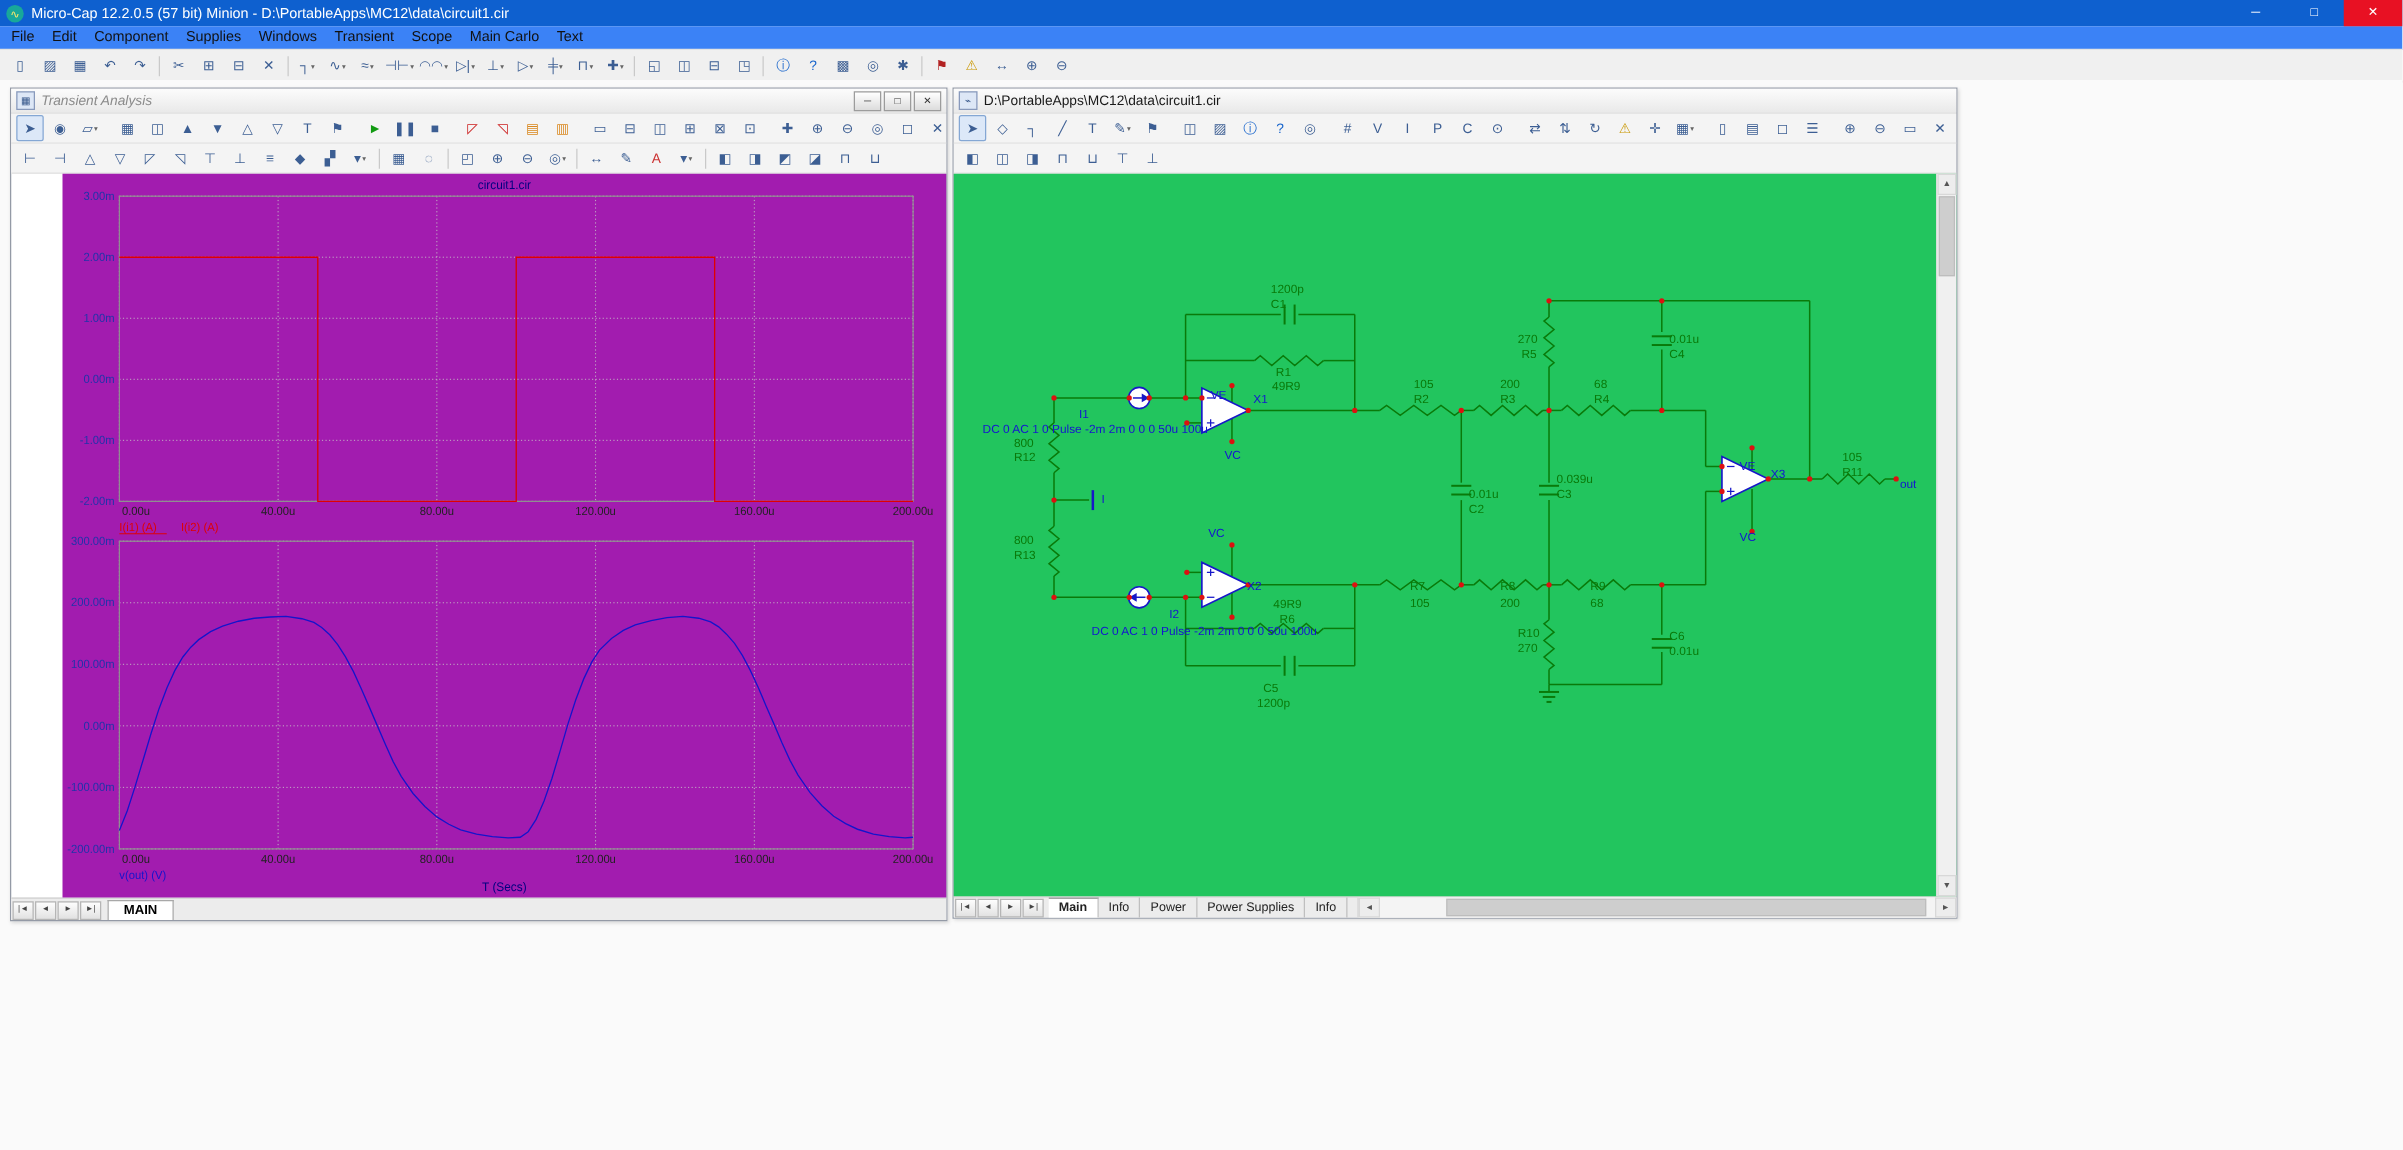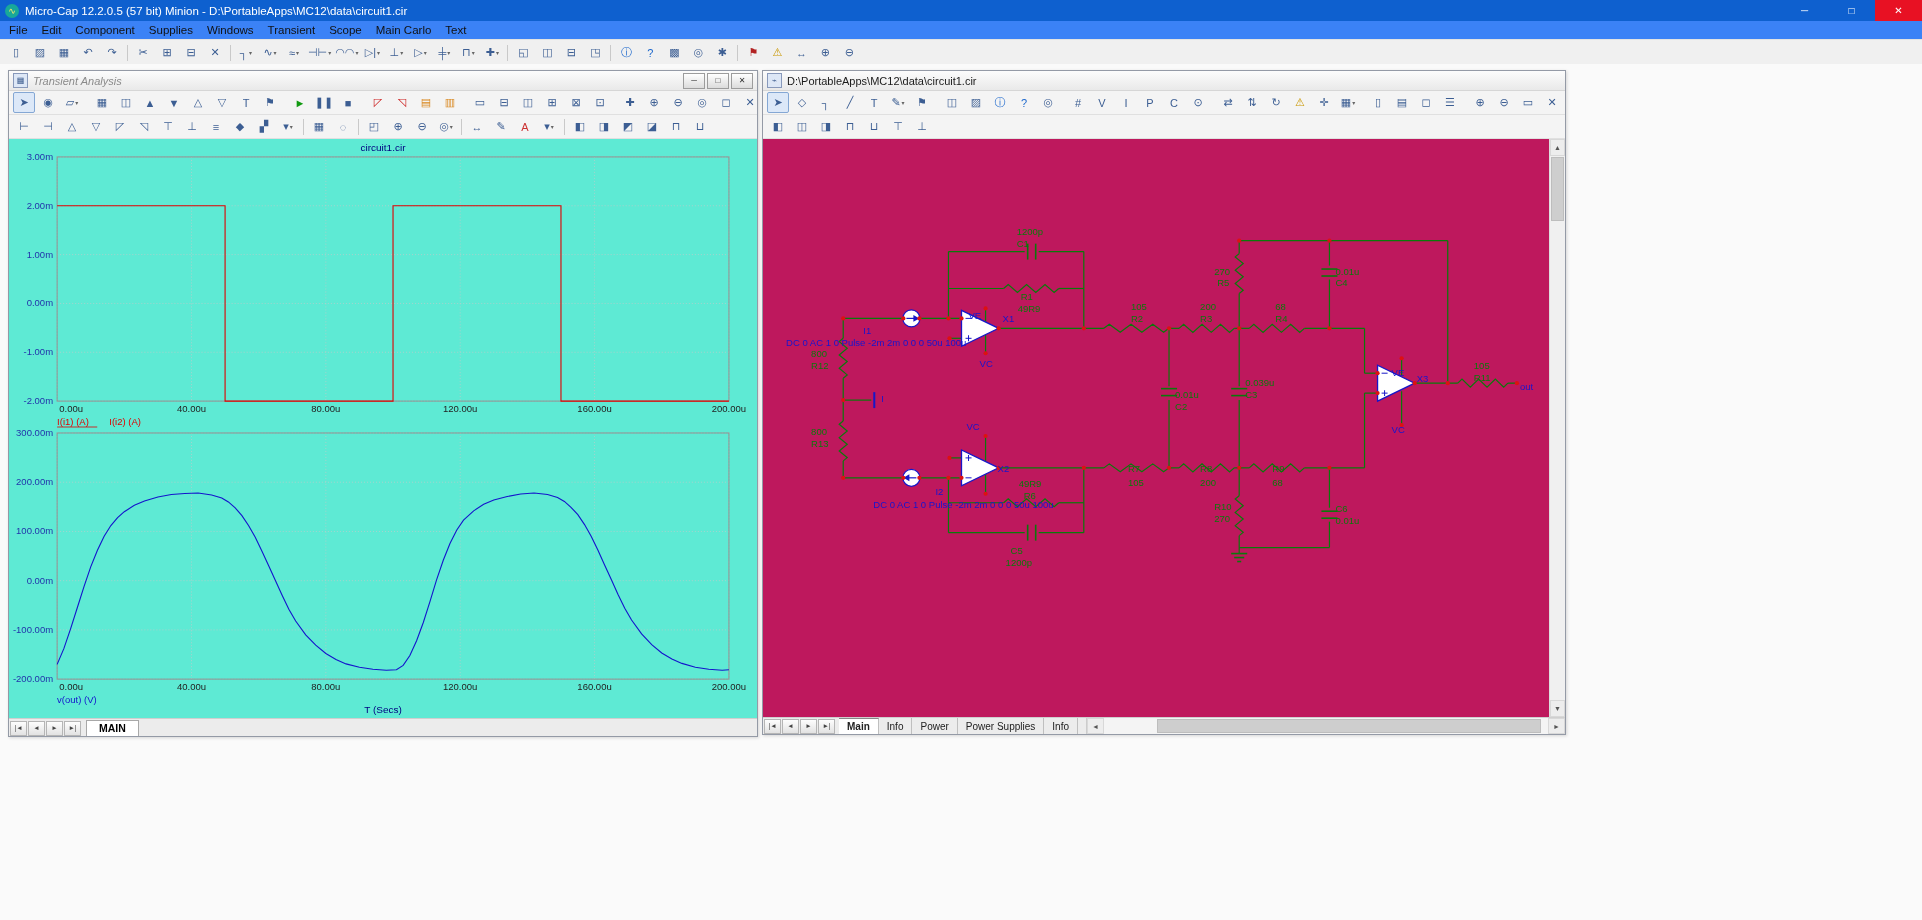--- a/index.html
+++ b/index.html
@@ -33,24 +33,24 @@
     display:flex;align-items:center;font-size:11px;padding:0 4px;gap:5px;flex:none;}
   .wicon{width:13px;height:13px;border:1px solid #8899bb;background:#dde7f6;font-size:8px;
     display:flex;align-items:center;justify-content:center;color:#35568a;flex:none;}
   .wtext{color:#1a1a1a;}
   .wtext.gray{color:#8a8a8a;font-style:italic;}
   .wcaps{margin-left:auto;display:flex;gap:2px;}
   .wcap{width:20px;height:14px;border:1px solid #9c9c9c;background:linear-gradient(#fff,#dcdcdc);
     font-size:8px;line-height:13px;text-align:center;color:#333;}
   .wtoolbar{height:23px;background:#f4f4f4;border-bottom:1px solid #e0e0e0;display:flex;
     align-items:center;padding:0 3px;flex:none;flex-wrap:nowrap;overflow:hidden;}
-  .chartbox{flex:1;position:relative;background:#5eead4;}
+  .chartbox{flex:1;position:relative;background:#a21caf;margin-left:41px;}
   .chartbox svg,.schwrap svg{position:absolute;left:0;top:0;height:100%;}
   .chartbox svg{width:100%;}
-  .schwrap{flex:1;position:relative;background:#be185d;}
+  .schwrap{flex:1;position:relative;background:#22c55e;}
   .schwrap svg{width:calc(100% - 15px);}
   #plot-svg text,#schem-svg text{font-family:"Liberation Sans",sans-serif;}
   
   .tabrow{height:17px;background:#ececec;border-top:1px solid #cfcfcf;display:flex;
     align-items:center;font-size:10.5px;flex:none;}
   .bbar{height:16px;background:#ececec;border-top:1px solid #cfcfcf;display:flex;
     align-items:stretch;font-size:10px;flex:none;}
   .navbtn{width:15px;height:13px;border:1px solid #b5b5b5;background:linear-gradient(#fdfdfd,#e2e2e2);
     font-size:6.5px;text-align:center;line-height:12px;color:#444;margin-left:1px;display:inline-block;}
   .tab{padding:0 12px;border:1px solid #a8a8a8;border-bottom:none;background:#fff;

